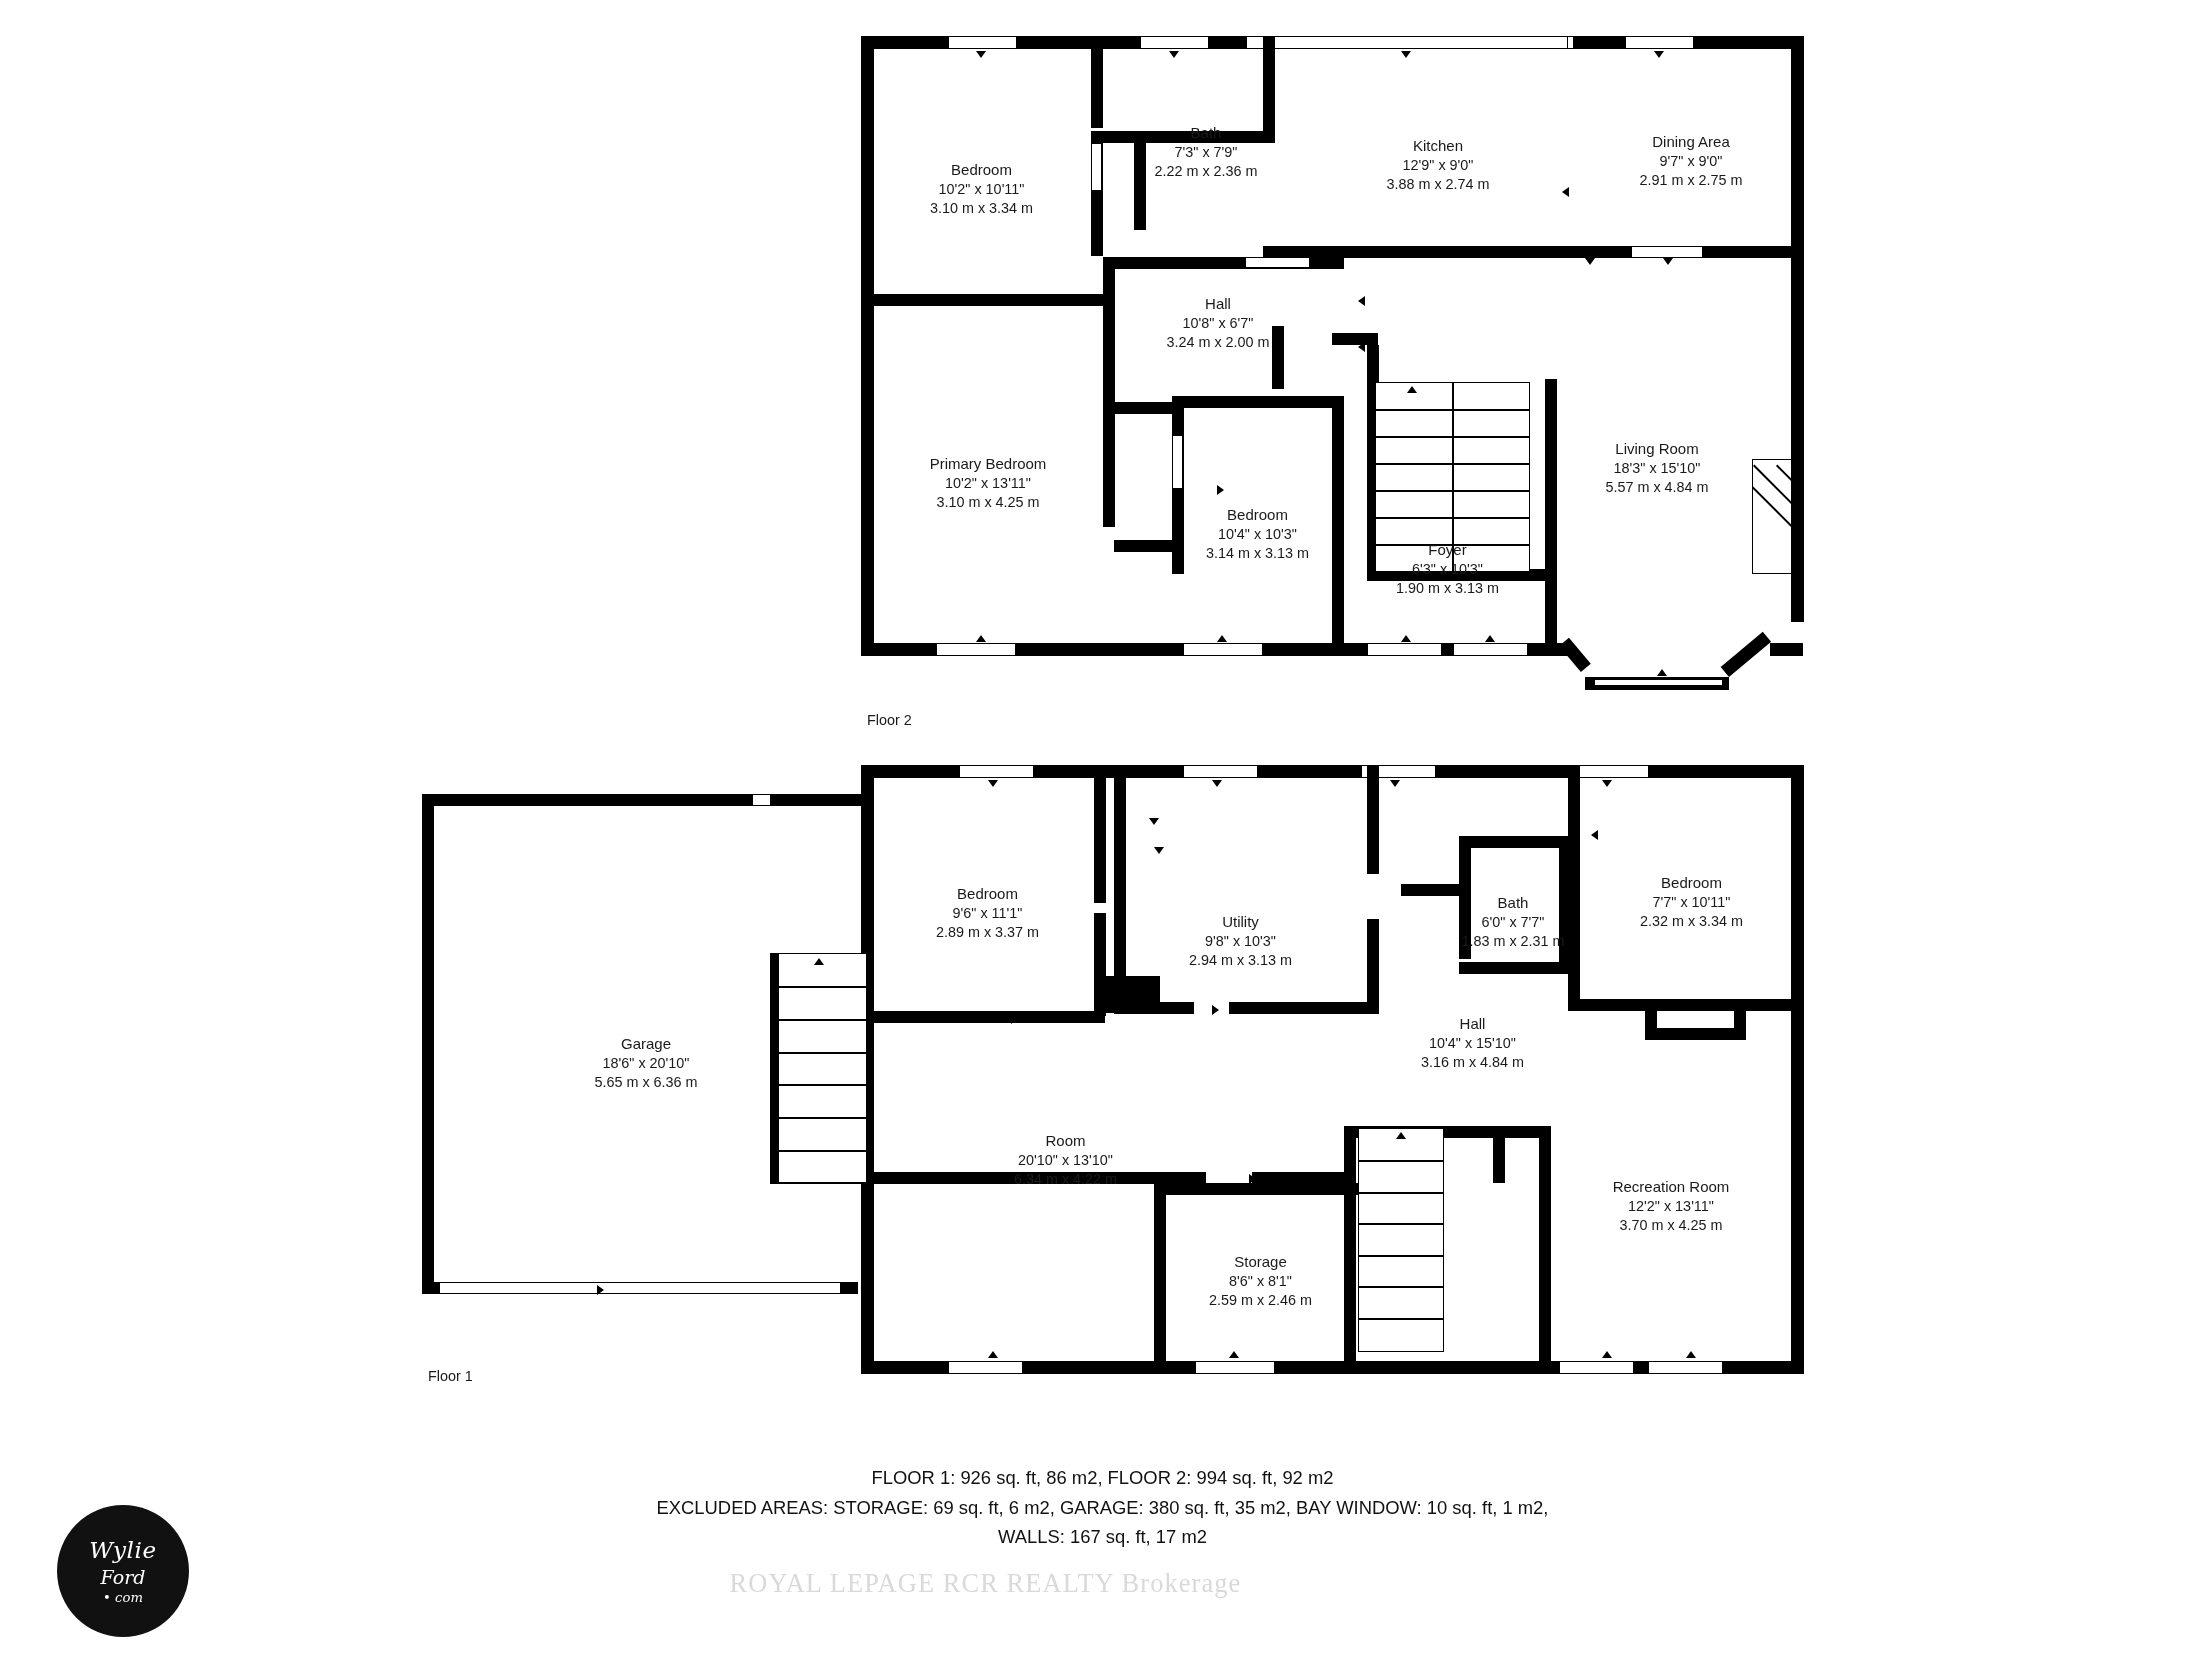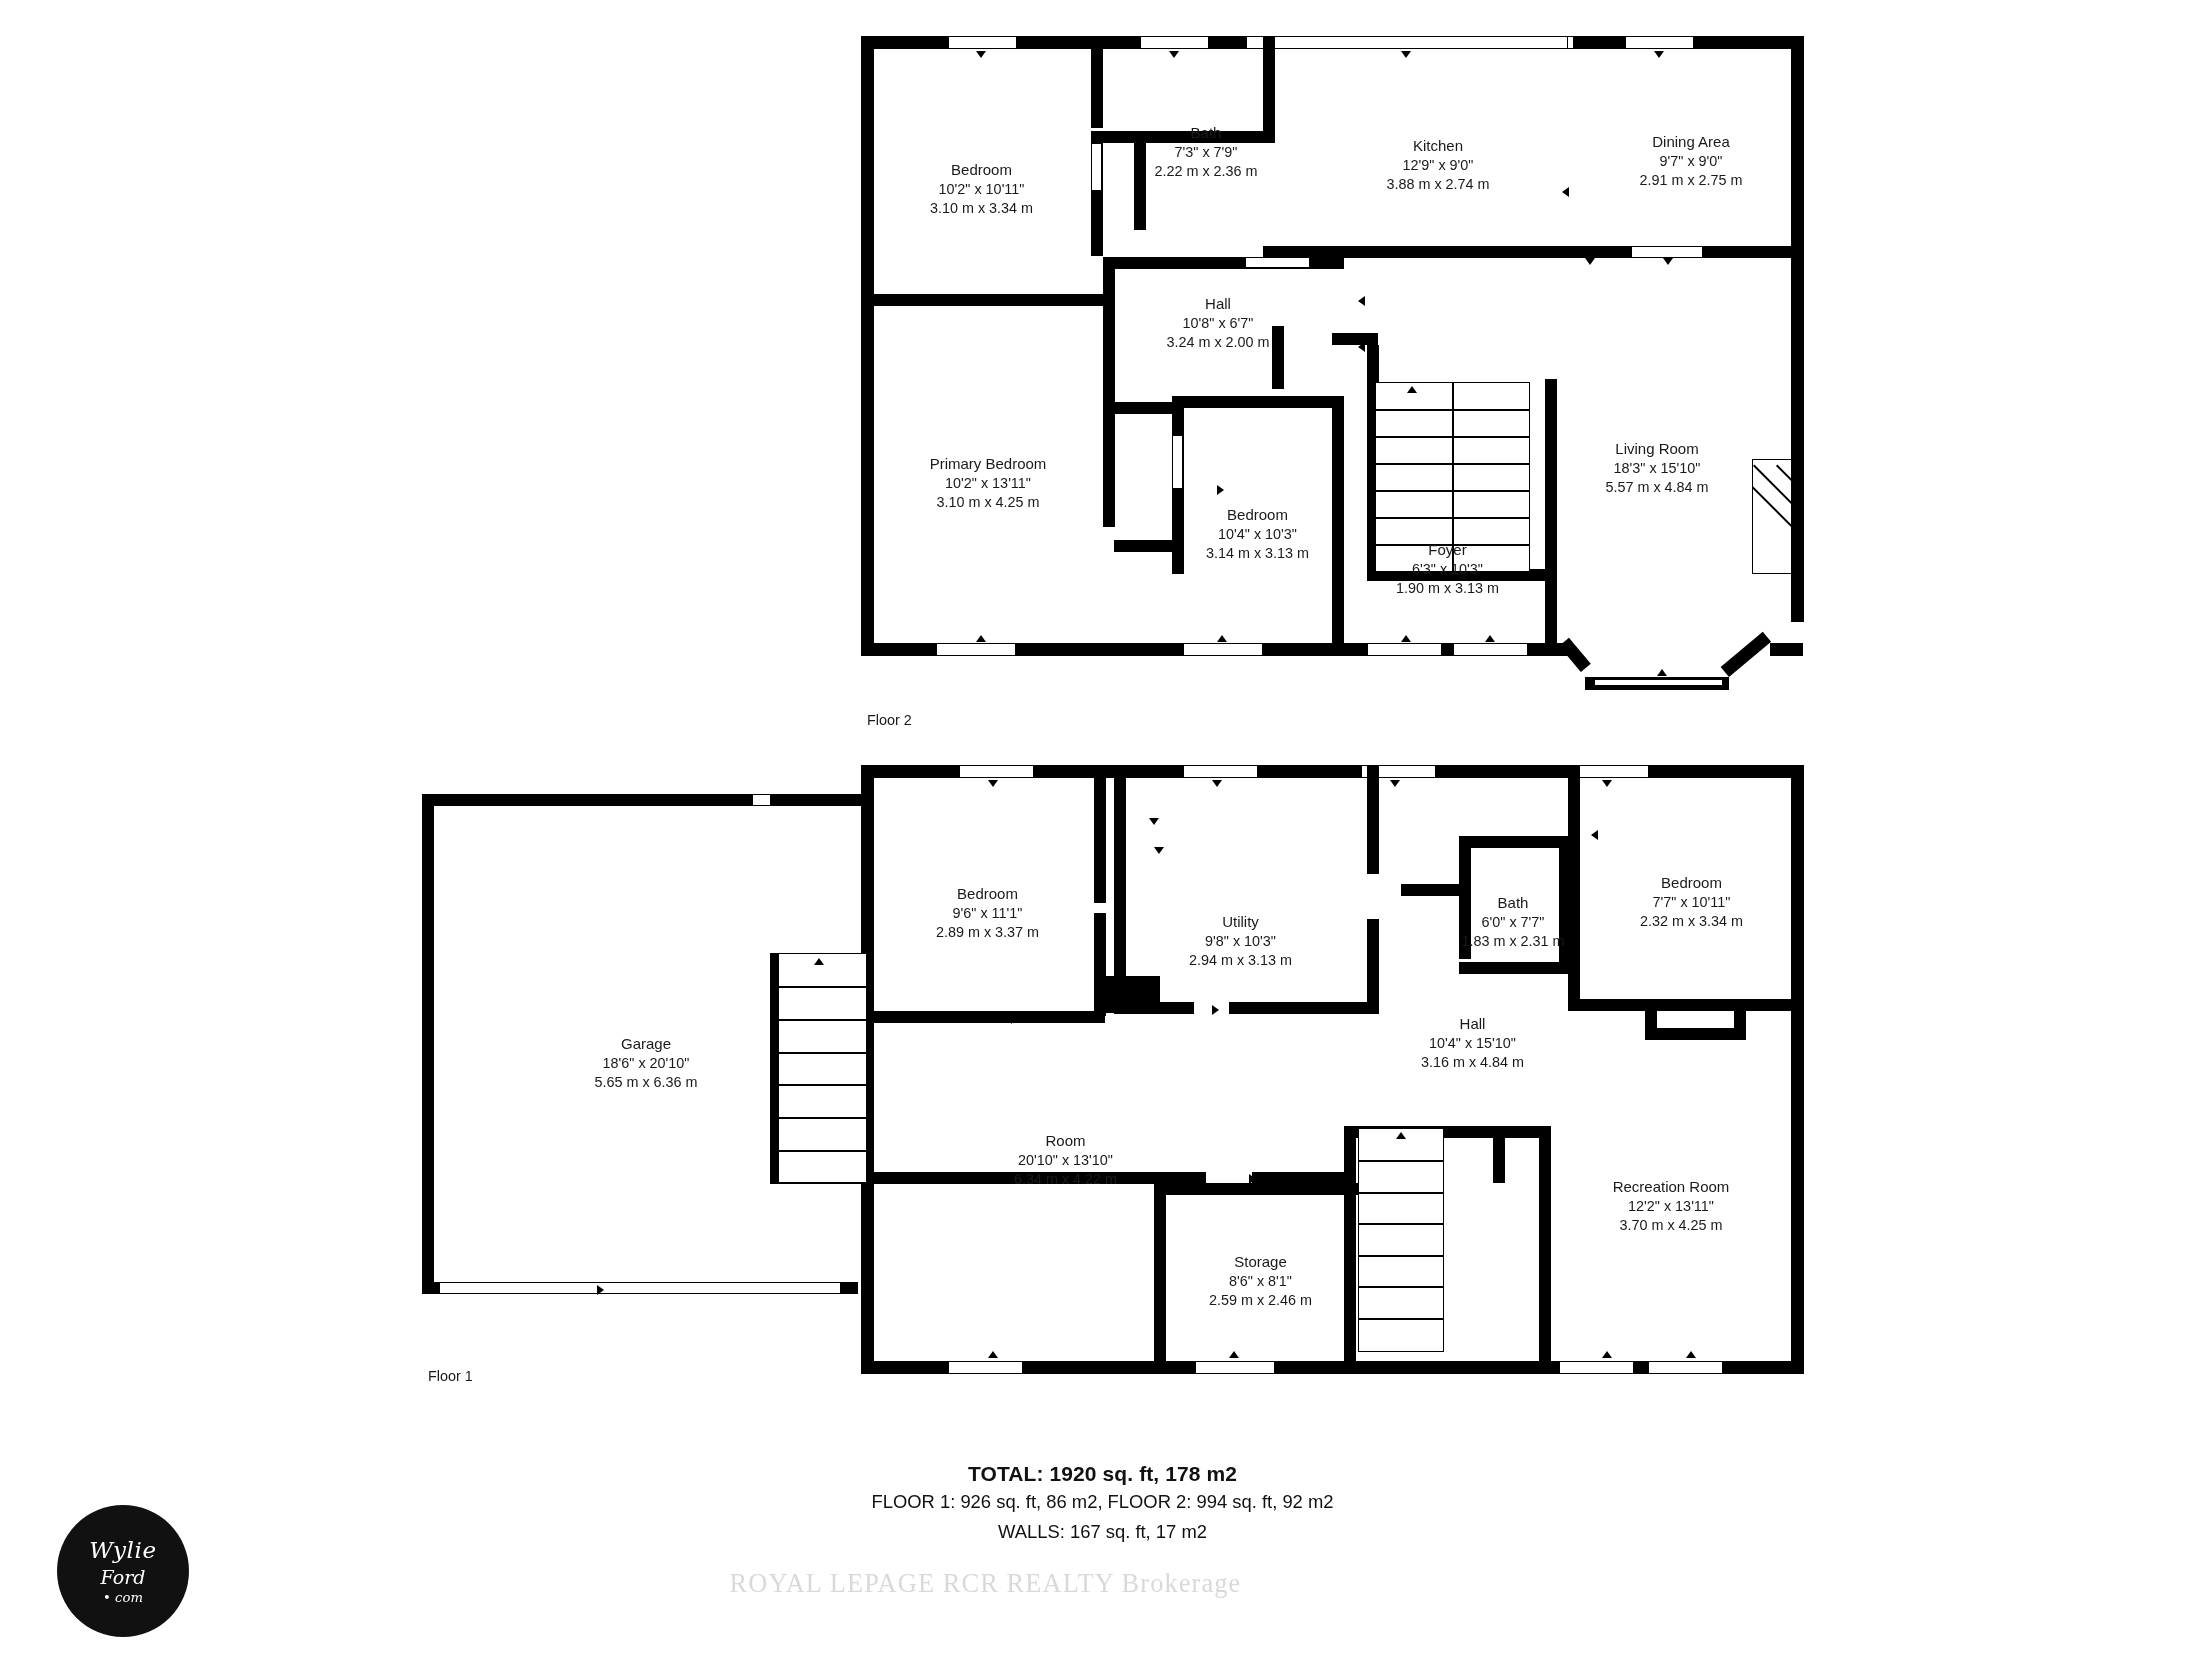--- a/index.html
+++ b/index.html
@@ -473,22 +473,22 @@
       <div class="d1">8'6" x 8'1"</div>
       <div class="d2">2.59 m x 2.46 m</div>
     </div>
 
     <div class="floor-tag" style="left:428px;top:1368px;">Floor 1</div>
   </div>
 
   <div id="brokerage" style="top:1568px;">ROYAL LEPAGE RCR REALTY  Brokerage</div>
 
   <div id="summary" style="top:1462px;">
-    <div class="total">TOTAL: 1920 sq. ft, 178 m2</div>
     <div class="lines">FLOOR 1: 926 sq. ft, 86 m2, FLOOR 2: 994 sq. ft, 92 m2</div>
+    <div class="lines">EXCLUDED AREAS: STORAGE: 69 sq. ft, 6 m2, GARAGE: 380 sq. ft, 35 m2, BAY WINDOW: 10 sq. ft, 1 m2,</div>
     <div class="lines">WALLS: 167 sq. ft, 17 m2</div>
   </div>
 
   <div id="logo" style="left:57px;top:1505px;align-items:center;">
     <div class="l1">Wylie</div>
     <div class="l2">Ford</div>
     <div class="l3">• com</div>
   </div>
 
 </div>

